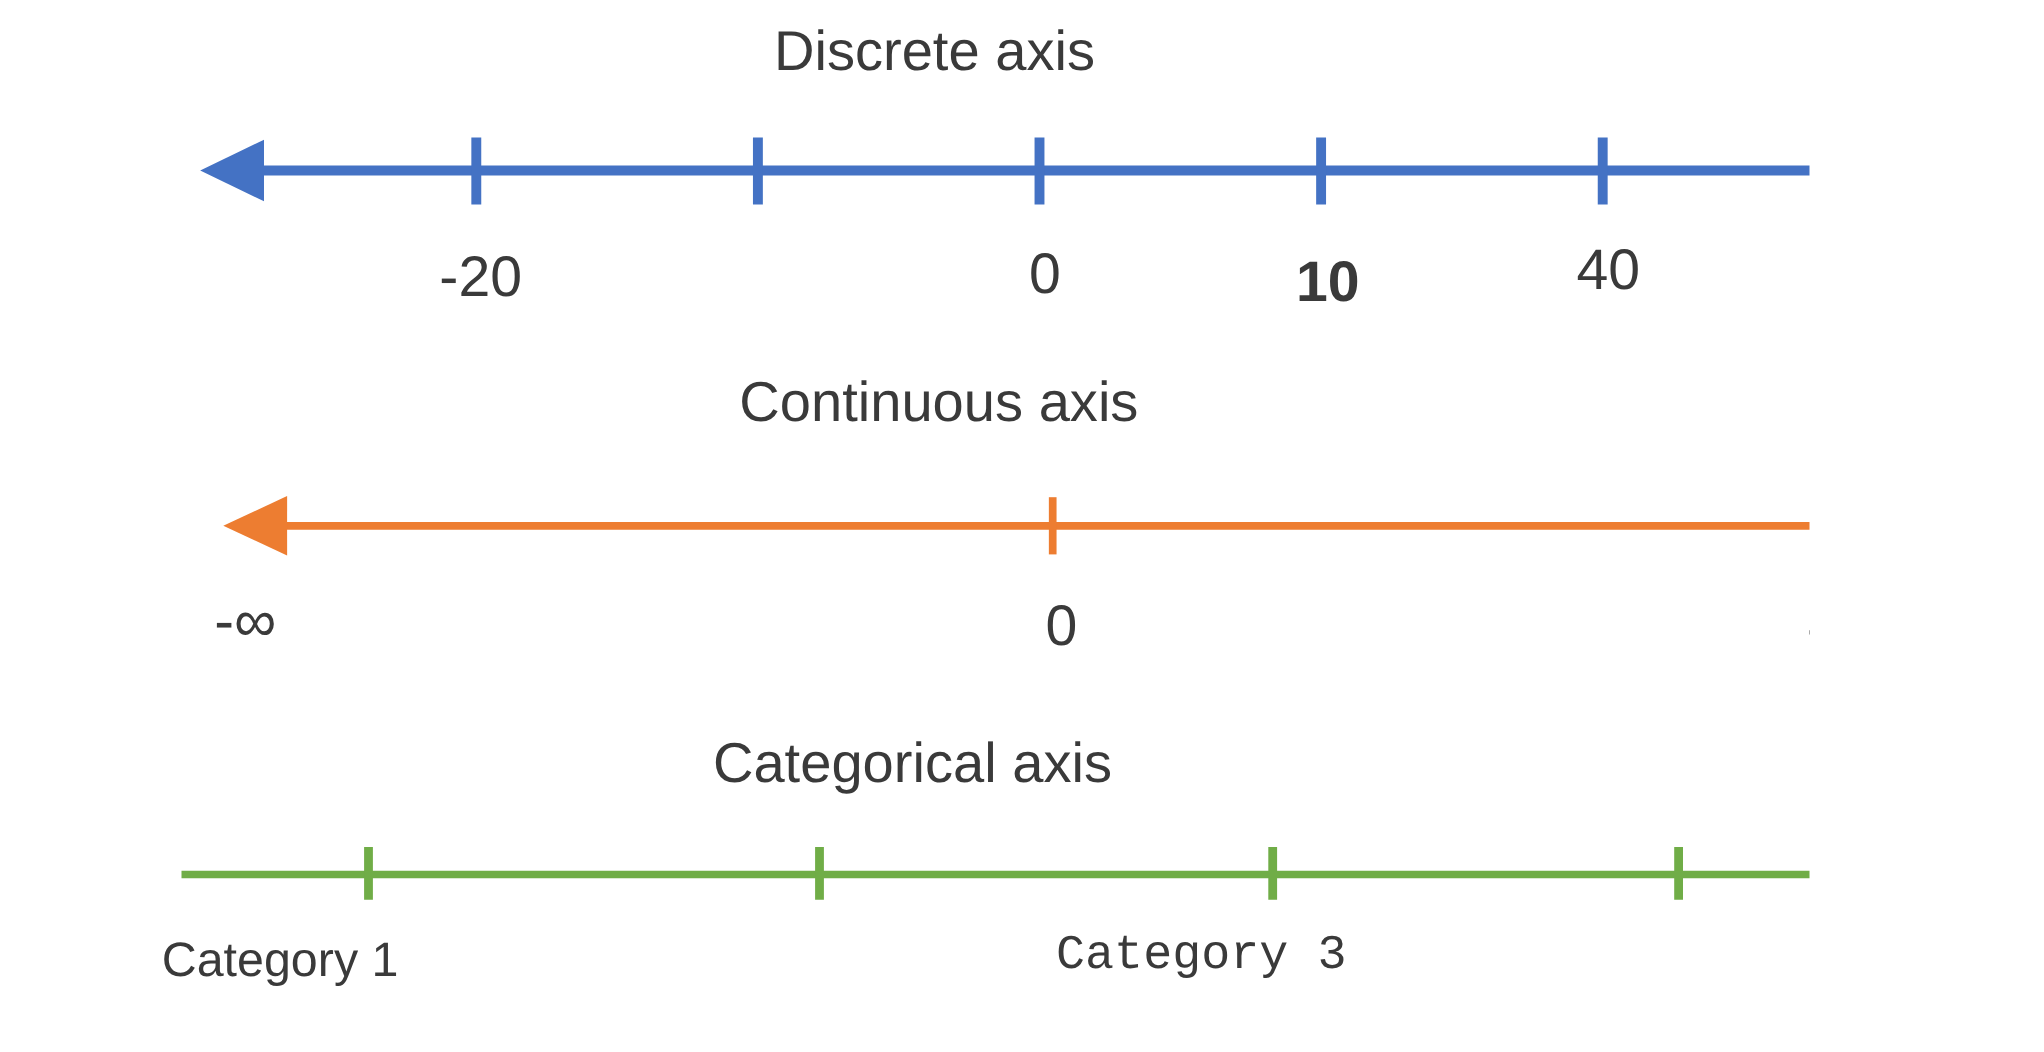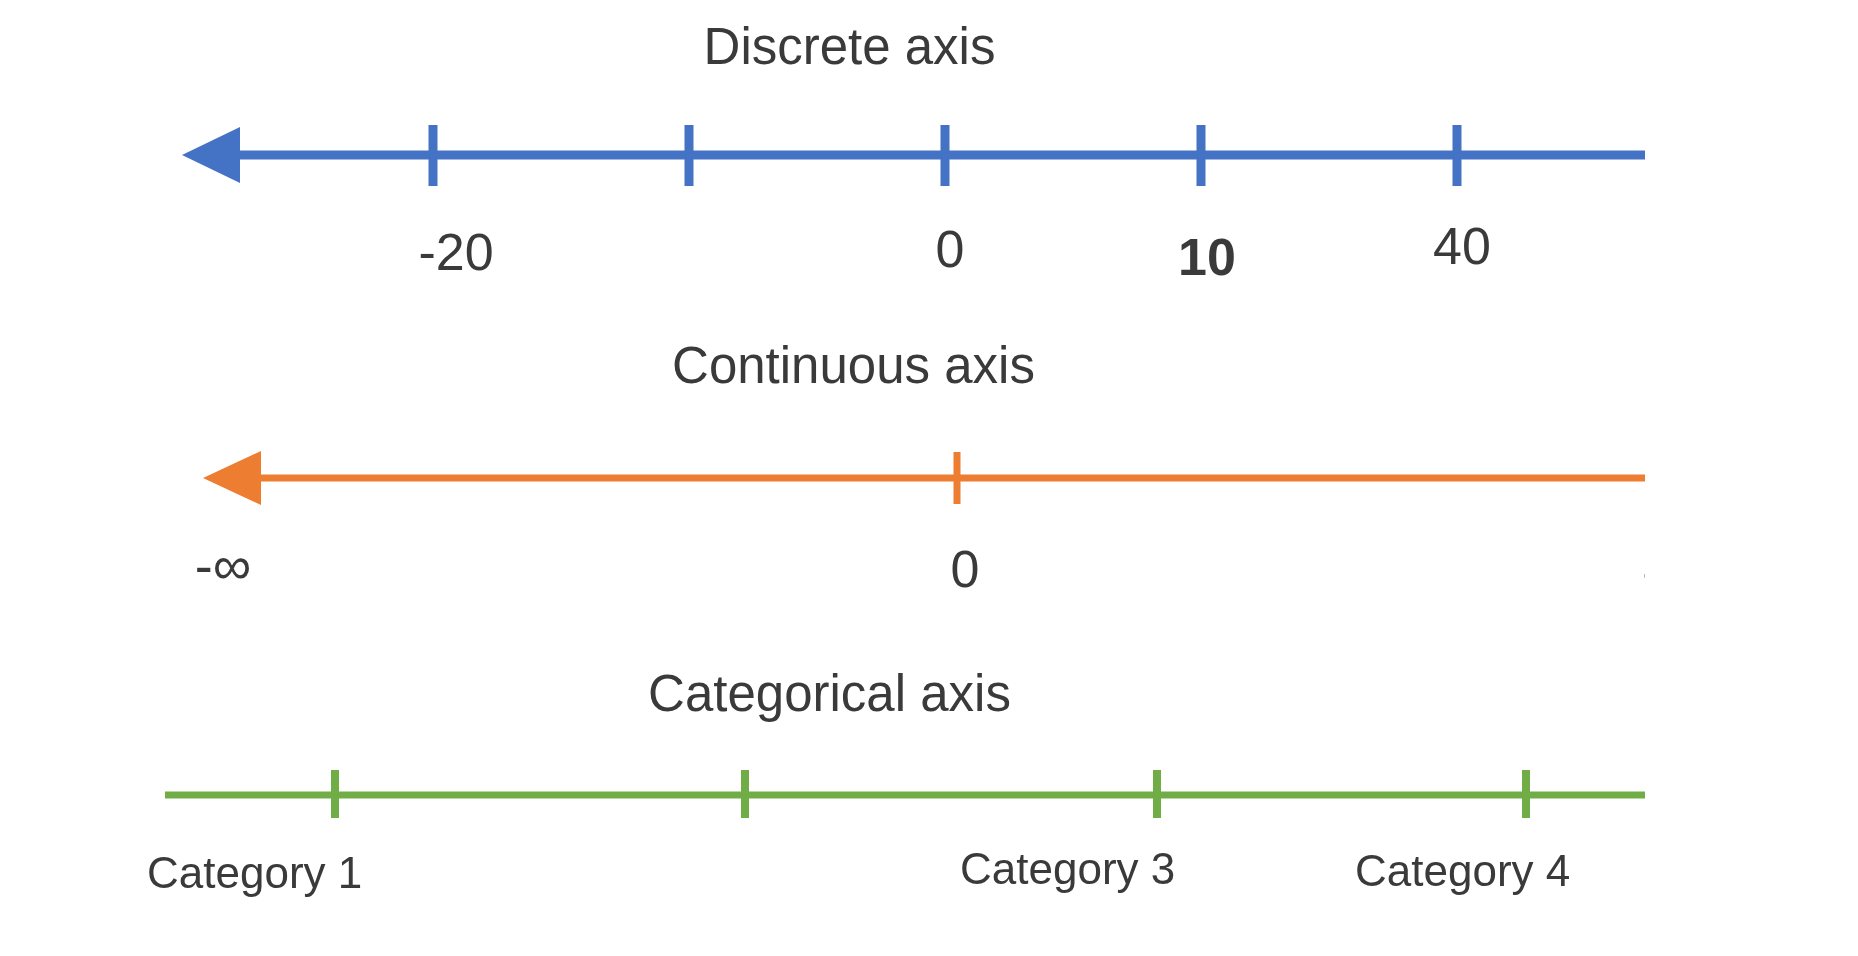--- a/index.html
+++ b/index.html
@@ -75,26 +75,25 @@
       <polygon points="203,478 261,451 261,505" fill="#ED7D31"></polygon>
       <polygon points="1737,478 1679,451 1679,505" fill="#ED7D31"></polygon>
     </g>
 
     <g>
       <path d="M165,795 H1692" stroke-width="7" fill="none" stroke="#70AD47"></path>
       <path d="M335,770 V818 M745,770 V818 M1157,770 V818 M1526,770 V818" stroke-width="8" fill="none" stroke="#70AD47"></path>
     </g>
   </svg>
 
-  <div class="tick-label" style="left:376px; top:226px;">-20</div>
+  <div class="tick-label" style="left:357px; top:226px;">-20</div>
   <div class="tick-label" style="left:870px; top:223px;">0</div>
   <div class="tick-label" style="left:1127px; top:231px;font-weight:bold;">10</div>
   <div class="tick-label" style="left:1382px; top:220px;">40</div>
 
   <div class="end-label" style="left:133px; top:538px;">-∞</div>
   <div class="tick-label" style="left:885px; top:543px;">0</div>
   <div class="end-label" style="left:1587px; top:548px;">+∞</div>
 
   <div class="category-label" style="left:147px; top:851px;">Category 1</div>
-  <div class="category-label" style="left:960px; top:847px;">Category 3</div>
-  <div class="category-label" style="left:1355px; top:849px;">Category 4</div>
+  <div class="category-label" style="left:960px; top:847px;font-family:Liberation Mono, monospace;">Category 3</div>
 
 </div>
 
 </body></html>

